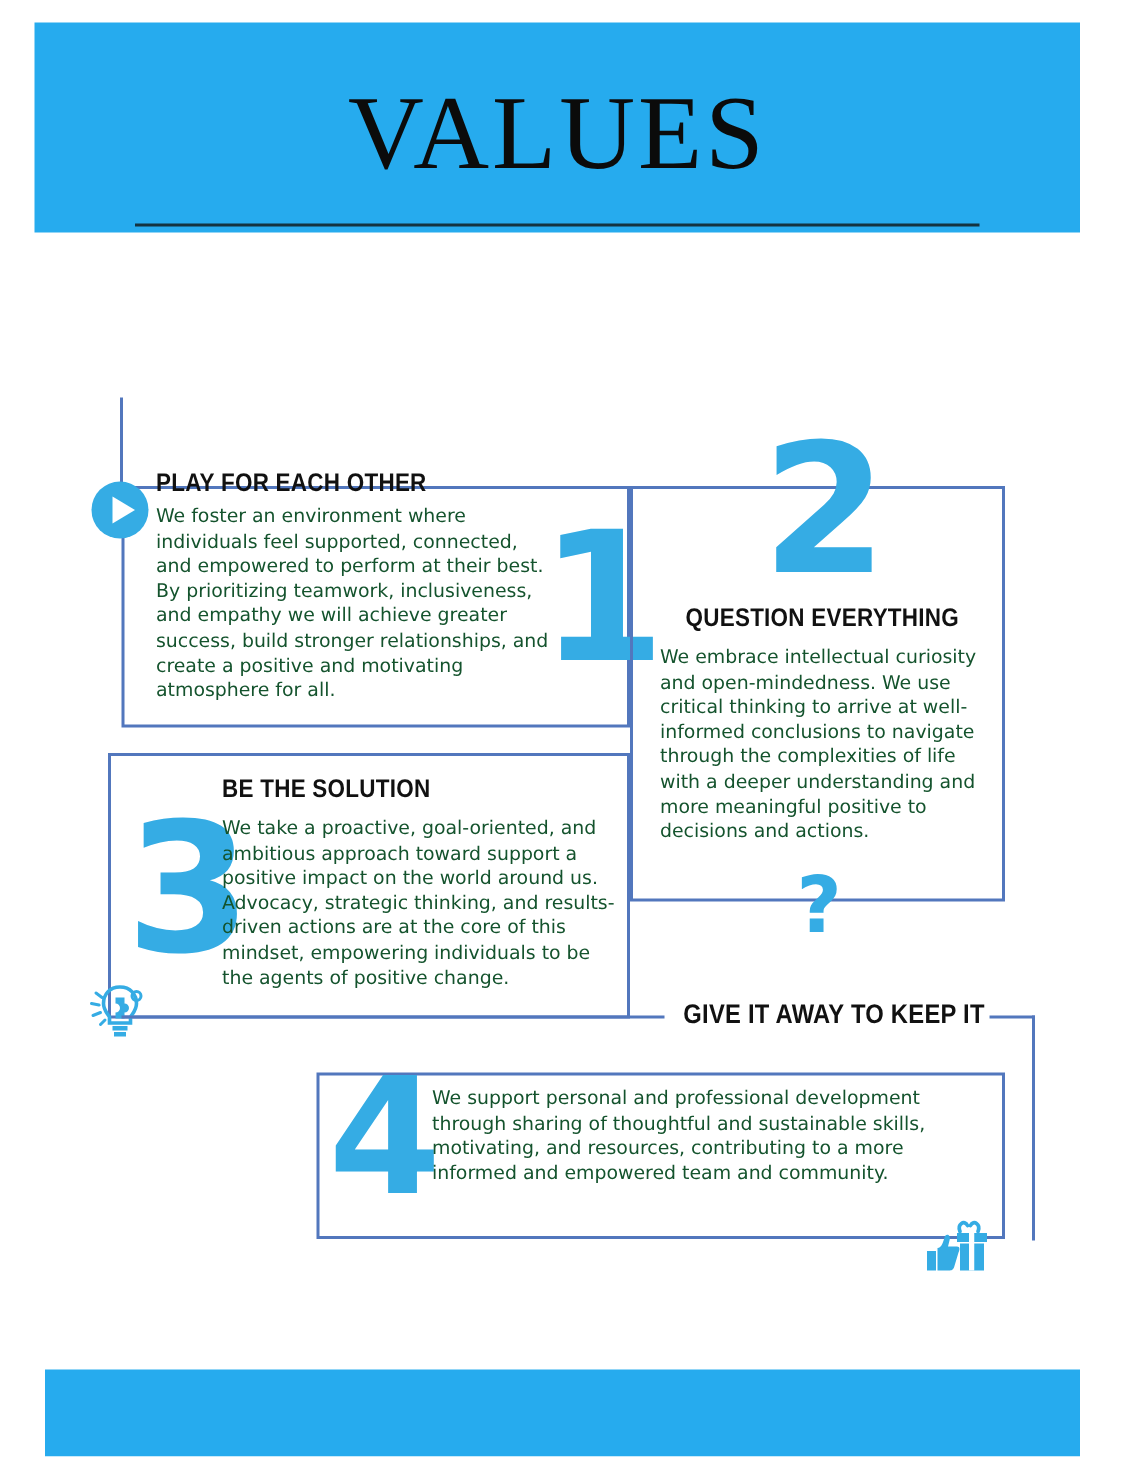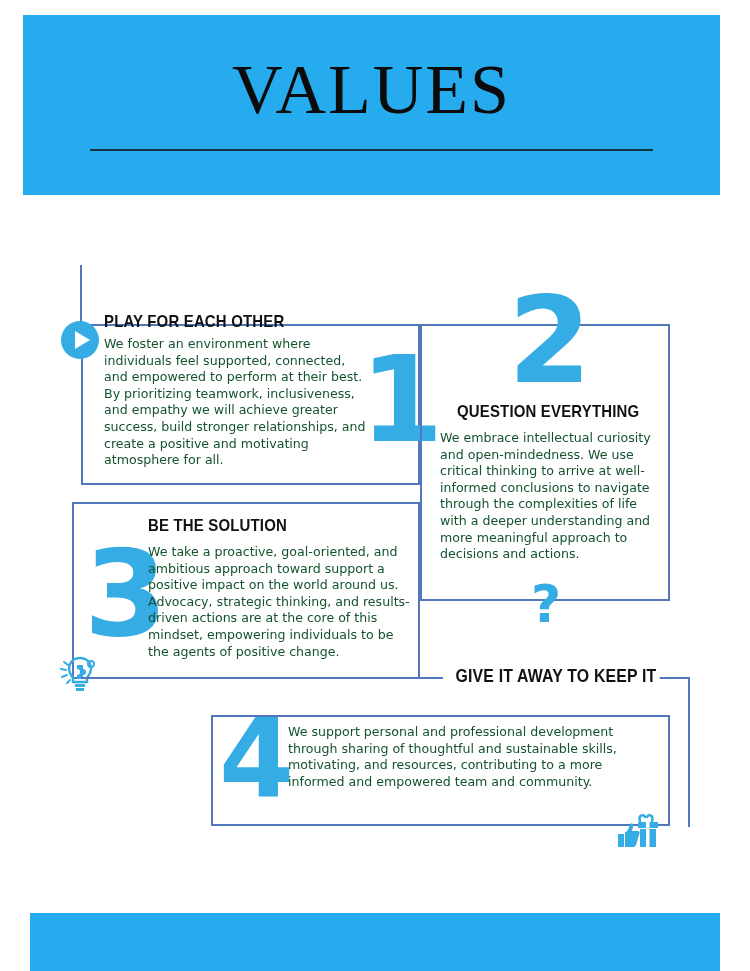--- a/index.html
+++ b/index.html
@@ -15,21 +15,21 @@
     font-family: "Liberation Sans", sans-serif;
     -webkit-font-smoothing: antialiased;
   }
 
   
   .banner-top {
     position: absolute;
     left: 23px;
     top: 15px;
     width: 697px;
-    height: 180px;
+    height: 140px;
     background: #26abee;
   }
   .banner-title {
     position: absolute;
     left: 0;
     right: 0;
     top: 40px;
     text-align: center;
     font-family: "Liberation Serif", "DejaVu Serif", serif;
     font-size: 70px;
@@ -157,21 +157,21 @@
 <div id="playicon">
   <svg width="40" height="40" viewBox="0 0 40 40">
     <circle cx="20" cy="20" r="19" fill="#35ace4"></circle>
     <polygon points="15,11 30,20 15,29" fill="#ffffff"></polygon>
   </svg>
 </div>
 
 <div class="box" id="box2"></div>
 <div class="numeral" id="num2">2</div>
 <div class="head" id="head2">QUESTION EVERYTHING</div>
-<div class="body" id="body2">We embrace intellectual curiosity and open-mindedness. We use critical thinking to arrive at well-informed conclusions to navigate through the complexities of life with a deeper understanding and more meaningful approach to decisions and actions.</div>
+<div class="body" id="body2">We embrace intellectual curiosity and open-mindedness. We use critical thinking to arrive at well-informed conclusions to navigate through the complexities of life with a deeper understanding and more meaningful positive to decisions and actions.</div>
 <div id="qmark">?</div>
 
 <div class="box" id="box3"></div>
 <div class="numeral" id="num3">3</div>
 <div class="head" id="head3">BE THE SOLUTION</div>
 <div class="body" id="body3">We take a proactive, goal-oriented, and ambitious approach toward support a positive impact on the world around us. Advocacy, strategic thinking, and results-driven actions are at the core of this mindset, empowering individuals to be the agents of positive change.</div>
 <div id="bulbicon">
   <svg width="44" height="44" viewBox="0 0 44 44">
     <g fill="none" stroke="#35ace4" stroke-width="2" stroke-linecap="round">
       <line x1="6" y1="10" x2="10" y2="13"></line>

